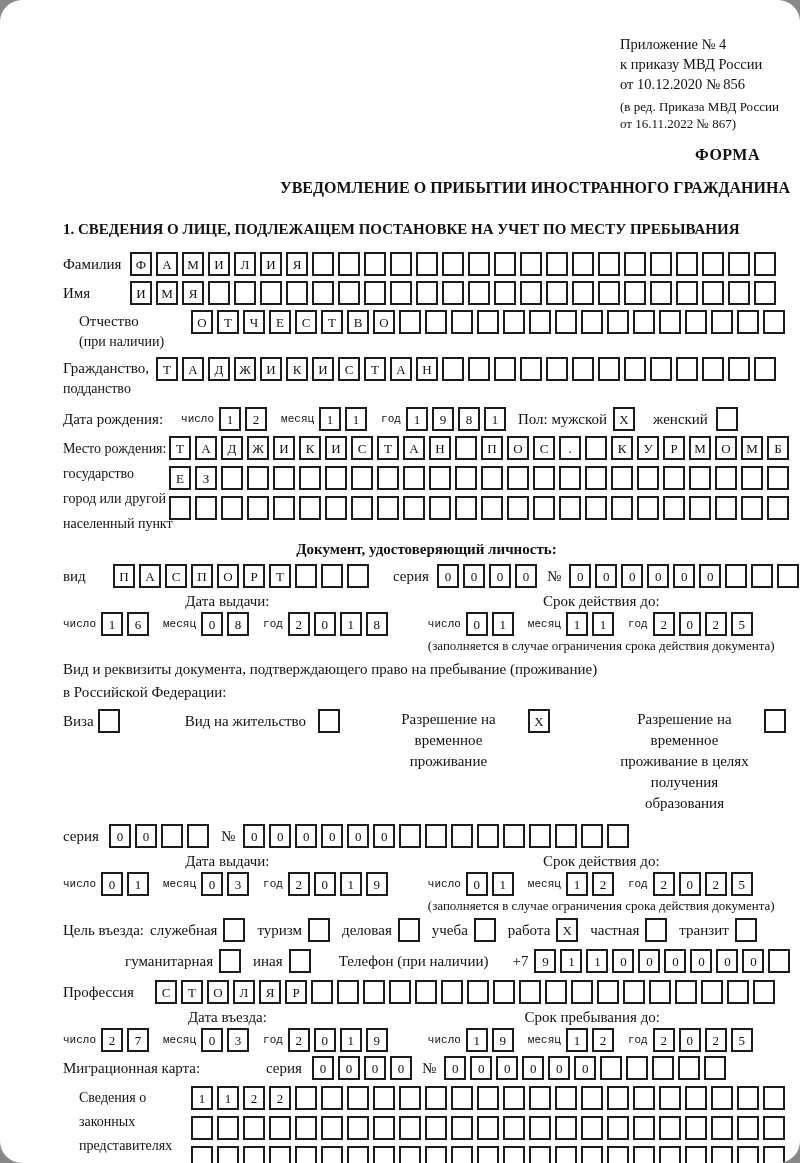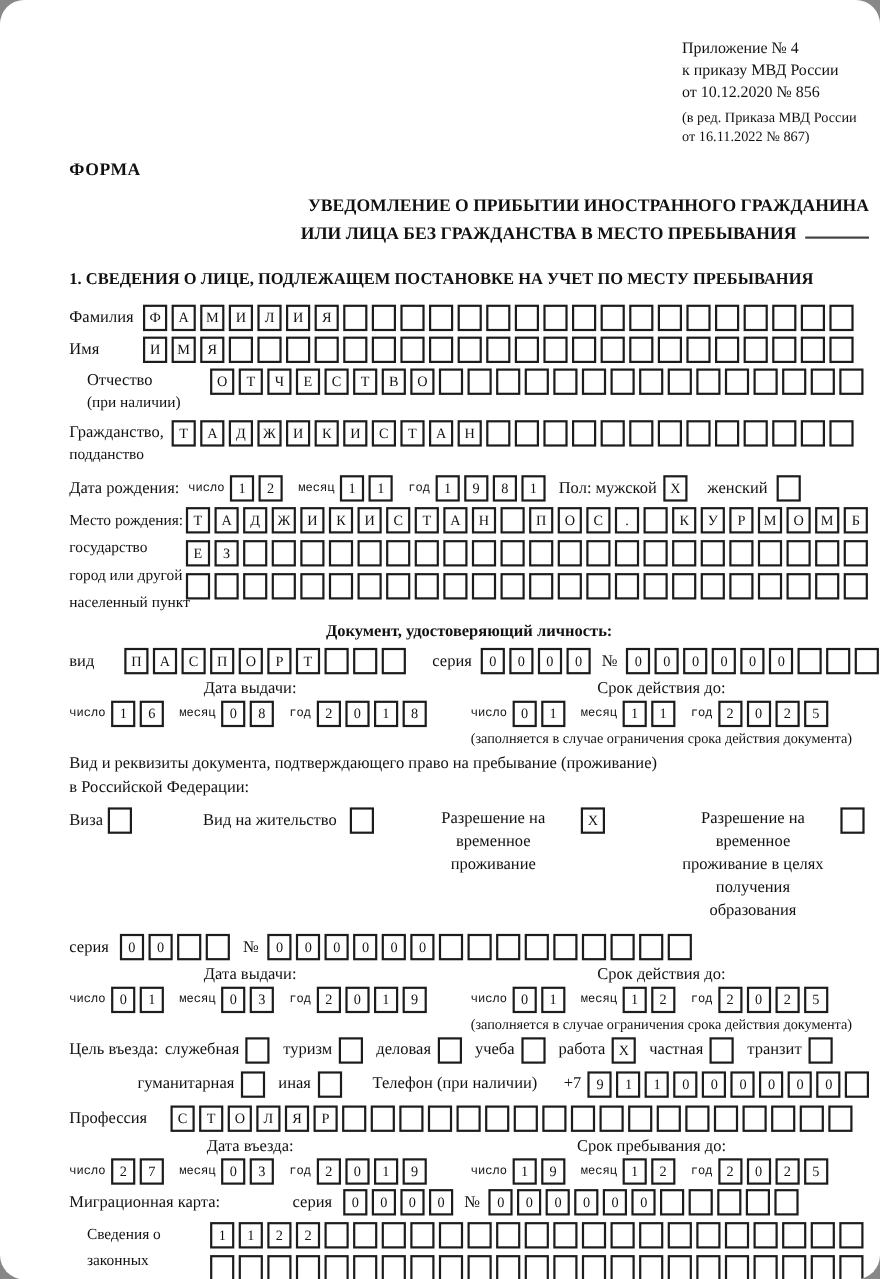--- a/index.html
+++ b/index.html
@@ -12,21 +12,21 @@
     font-family:"Liberation Serif","DejaVu Serif",serif;
     box-sizing:border-box;
     padding:34px 10px 10px 63px;
     overflow:hidden;
     border-radius:22px;
   }
   
   .ref { margin-left:557px; font-size:14.5px; line-height:1.38; }
   .ref .small { font-size:13px; line-height:1.32; }
   .ref .gap { margin-top:4px; }
-  .forma { text-align:left; padding-right:30px; font-weight:bold; font-size:16px; margin-top:14px; letter-spacing:.5px; }
+  .forma { text-align:right; padding-right:30px; font-weight:bold; font-size:16px; margin-top:14px; letter-spacing:.5px; }
   
   .title { text-align:right; font-weight:bold; font-size:16px; line-height:1.55; margin-top:12px; }
   .title-underline { display:inline-block; width:58px; border-bottom:2px solid #444; height:14px; margin-left:8px; }
   .section-h { font-weight:bold; font-size:15px; margin-top:20px; margin-bottom:14px; }
   
   .row { display:flex; align-items:flex-start; margin-bottom:5px; }
   .lbl { font-size:15px; line-height:24px; flex:0 0 auto; }
   .cells { display:inline-flex; flex:0 0 auto; }
   .cell {
     flex:0 0 auto; width:18px; height:20px;
@@ -69,23 +69,20 @@
     <div>Приложение № 4</div>
     <div>к приказу МВД России</div>
     <div>от 10.12.2020 № 856</div>
     <div class="small gap">(в ред. Приказа МВД России</div>
     <div class="small">от 16.11.2022 № 867)</div>
   </div>
   <div class="forma">ФОРМА</div>
 
   <div class="title">
     <div>УВЕДОМЛЕНИЕ О ПРИБЫТИИ ИНОСТРАННОГО ГРАЖДАНИНА</div>
-    <div>
-      <span>ИЛИ ЛИЦА БЕЗ ГРАЖДАНСТВА В МЕСТО ПРЕБЫВАНИЯ</span><span class="title-underline"></span>
-    </div>
   </div>
 
   <div class="section-h">1. СВЕДЕНИЯ О ЛИЦЕ, ПОДЛЕЖАЩЕМ ПОСТАНОВКЕ НА УЧЕТ ПО МЕСТУ ПРЕБЫВАНИЯ</div>
 
   <div class="row">
     <span class="lbl w67">Фамилия</span>
     <span class="cells">
         <span class="cell">Ф</span>
         <span class="cell">А</span>
         <span class="cell">М</span>
@@ -204,21 +201,21 @@
         <span class="cell"></span>
         <span class="cell"></span>
         <span class="cell"></span>
         <span class="cell"></span>
         <span class="cell"></span>
         <span class="cell"></span>
       </span>
   </div>
 
   <div class="row" style="align-items:center;margin-top:8px">
-    <span class="lbl" style="margin-right:8px">Дата рождения:</span>
+    <span class="lbl" style="margin-right:18px">Дата рождения:</span>
     <span class="dlabel">число</span>
     <span class="cells dsp">
         <span class="cell">1</span>
         <span class="cell">2</span>
       </span>
     <span class="dlabel">месяц</span>
     <span class="cells dsp">
         <span class="cell">1</span>
         <span class="cell">1</span>
       </span>

